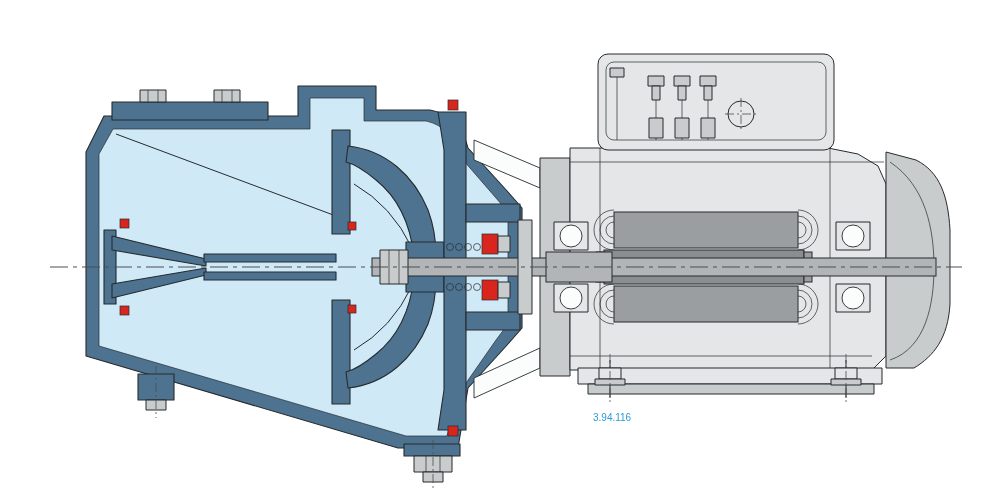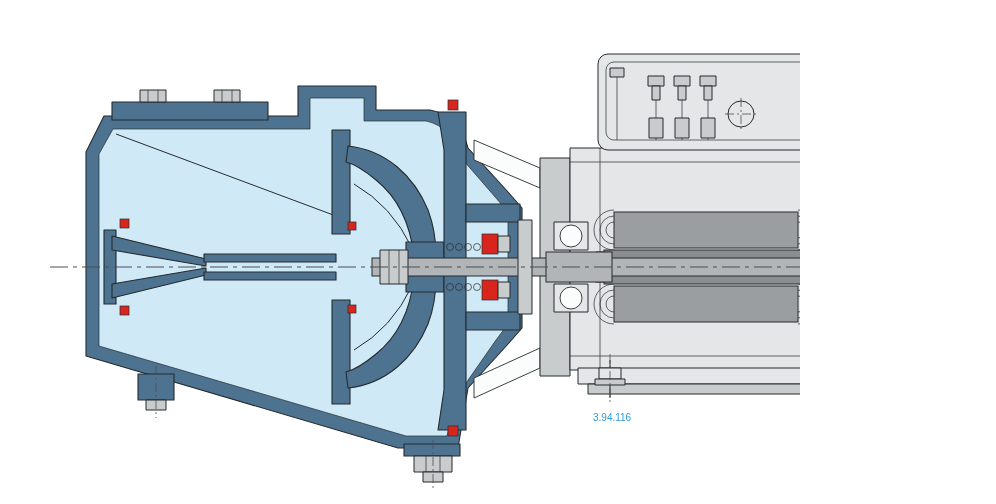--- a/index.html
+++ b/index.html
@@ -1,18 +1,18 @@
 <!DOCTYPE html>
 <html style="--background: #ffffff; --line: #262b2e; --casing-dark: #4d7390; --water-light: #cfe9f7; --motor-light: #e4e6e7; --motor-mid: #c9cccd; --motor-dark: #9b9ea1; --rotor: #8b8e91; --shaft: #b2b5b7; --seal-red: #d8251d; --label-blue: #2f9ad2; --centerline: #4a4f52; --white-part: #fbfcfc;"><head>
 <meta charset="utf-8">
 <style>
   html,body{margin:0;padding:0;background:#fff;}
   .canvas{
     position:relative;
-    width:800px;height:504px;
+    width:996px;height:504px;
     background:var(--background,#fff);
     font-family:"Liberation Sans",sans-serif;
     overflow:hidden;
   }
   svg{position:absolute;left:0;top:0;}
   
   .cd{fill:var(--casing-dark);stroke:var(--line);stroke-width:1.1;stroke-linejoin:round;}
   .wl{fill:var(--water-light);stroke:var(--line);stroke-width:.7;stroke-linejoin:round;}
   .ml{fill:var(--motor-light);stroke:var(--line);stroke-width:1;stroke-linejoin:round;}
   .mm{fill:var(--motor-mid);stroke:var(--line);stroke-width:1;stroke-linejoin:round;}

